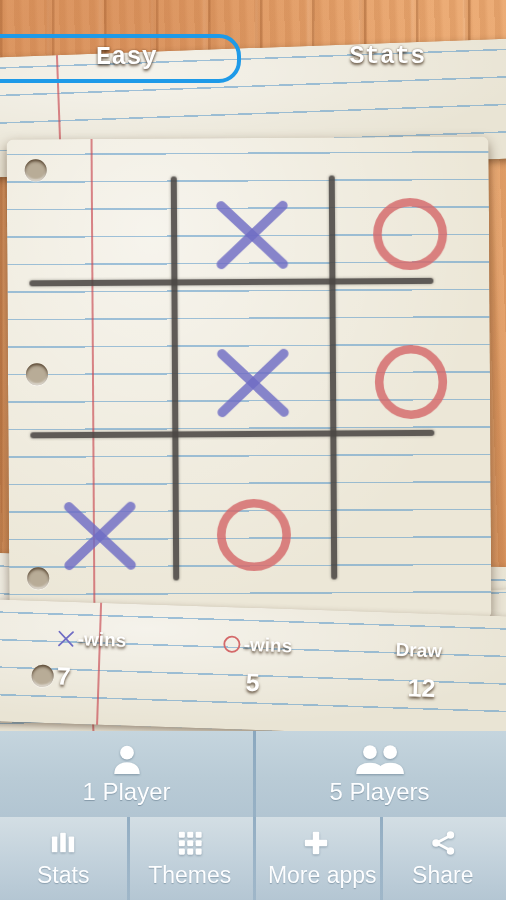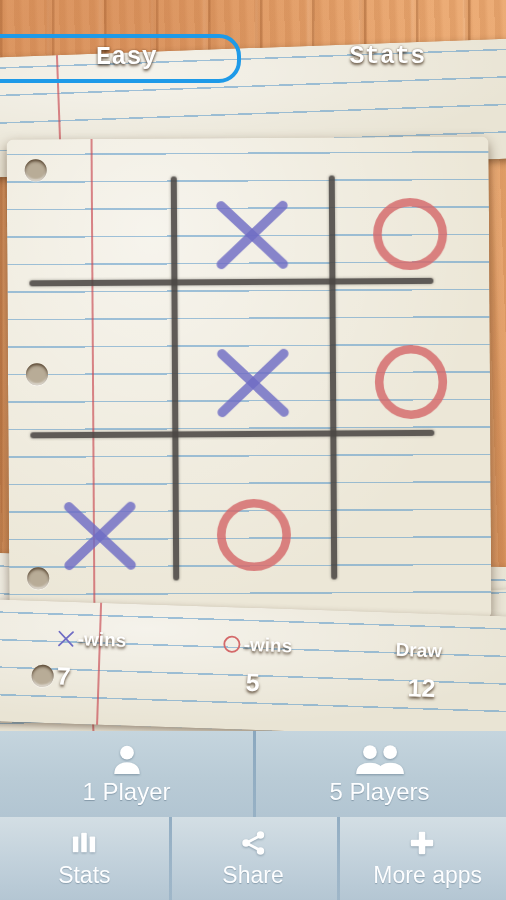--- a/index.html
+++ b/index.html
@@ -423,36 +423,52 @@
     <span class="tool-icon">
       <svg viewBox="0 0 60 60">
           <rect x="6" y="16" width="12" height="34" rx="2"></rect>
           <rect x="24" y="8" width="12" height="42" rx="2"></rect>
           <rect x="42" y="16" width="12" height="34" rx="2"></rect>
         </svg>
     </span>
     <span class="tool-label">Stats</span>
   </div>
 
+  <div class="tool-btn">
+    <span class="tool-icon">
+      <svg viewBox="0 0 60 60">
+        <rect x="6" y="6" width="13" height="13" rx="2.5"></rect>
+          <rect x="24" y="6" width="13" height="13" rx="2.5"></rect>
+          <rect x="42" y="6" width="13" height="13" rx="2.5"></rect>
+        <rect x="6" y="24" width="13" height="13" rx="2.5"></rect>
+          <rect x="24" y="24" width="13" height="13" rx="2.5"></rect>
+          <rect x="42" y="24" width="13" height="13" rx="2.5"></rect>
+        <rect x="6" y="42" width="13" height="13" rx="2.5"></rect>
+          <rect x="24" y="42" width="13" height="13" rx="2.5"></rect>
+          <rect x="42" y="42" width="13" height="13" rx="2.5"></rect>
+      </svg>
+    </span>
+    <span class="tool-label">Themes</span>
+  </div>
+
+  <div class="tool-btn" id="tool-more-apps">
+    <span class="tool-icon">
+      <svg viewBox="0 0 60 60">
+          <rect x="23" y="6" width="14" height="48" rx="2.5"></rect>
+          <rect x="6" y="23" width="48" height="14" rx="2.5"></rect>
+        </svg>
+    </span>
+    <span class="tool-label">More apps</span>
+  </div>
 
   <div class="tool-btn">
     <span class="tool-icon">
       <svg viewBox="0 0 60 60">
         <path d="M44 15 L18 29" stroke="#fff" stroke-width="6" fill="none"></path>
         <path d="M18 31 L44 45" stroke="#fff" stroke-width="6" fill="none"></path>
         <circle cx="46" cy="13" r="8"></circle>
           <circle cx="15" cy="30" r="8"></circle>
           <circle cx="46" cy="47" r="8"></circle>
       </svg>
     </span>
     <span class="tool-label">Share</span>
   </div>
-
-  <div class="tool-btn" id="tool-more-apps">
-    <span class="tool-icon">
-      <svg viewBox="0 0 60 60">
-          <rect x="23" y="6" width="14" height="48" rx="2.5"></rect>
-          <rect x="6" y="23" width="48" height="14" rx="2.5"></rect>
-        </svg>
-    </span>
-    <span class="tool-label">More apps</span>
-  </div>
 </div>
 
 </body></html>

